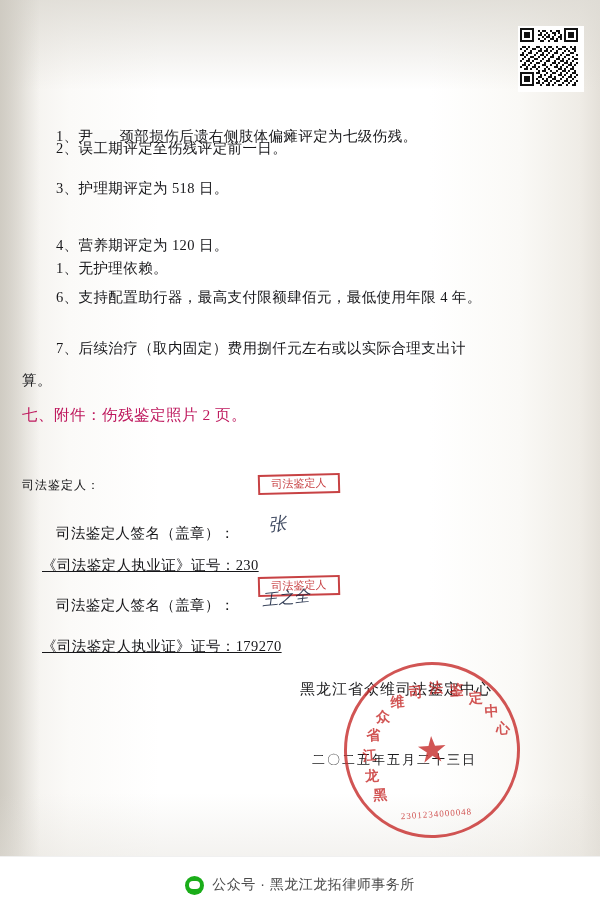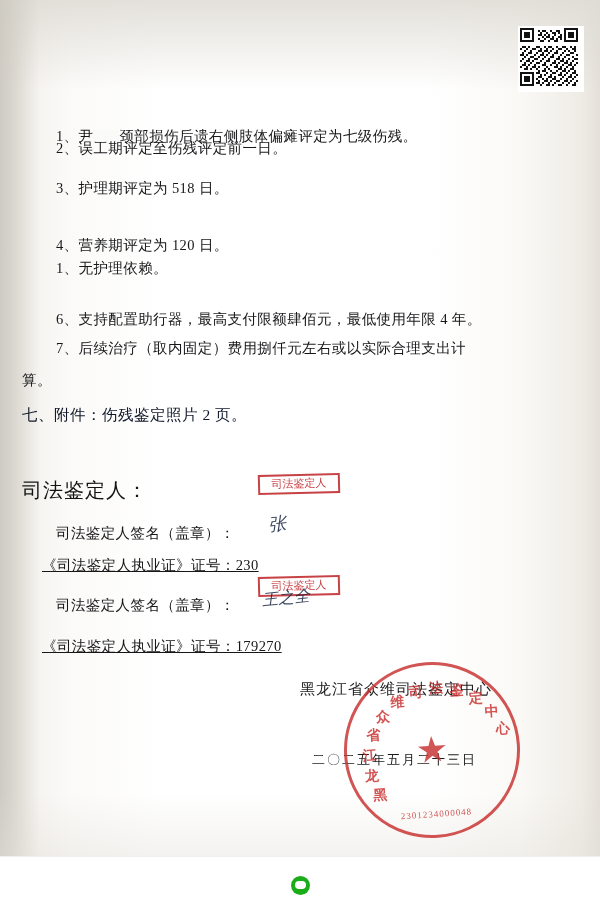--- a/index.html
+++ b/index.html
@@ -72,28 +72,28 @@
     letter-spacing: 0.4px;
     white-space: nowrap;
   }
   .item { left: 56px; }
   .hang { left: 22px; }
 
   .sec-title {
     position: absolute;
     left: 22px;
     font-size: 15.5px;
-    color: #0f172a;
+    color: #be185d;
     letter-spacing: 0.5px;
     white-space: nowrap;
   }
   .sign-head {
     position: absolute;
     left: 22px;
-    font-size: 20px;
+    font-size: 12px;
     color: #131315;
     letter-spacing: 1px;
     white-space: nowrap;
   }
   .sign-line {
     position: absolute;
     left: 56px;
     font-size: 14.5px;
     color: #17171a;
     letter-spacing: 0.4px;
@@ -453,21 +453,21 @@
     </svg>
   </div>
 
   <div class="content">
     <div class="line item" style="top:99px;margin-top:28px;"><span>1、尹</span><span class="redact"></span><span>颈部损伤后遗右侧肢体偏瘫评定为七级伤残。</span></div>
 
     <div class="line item" style="top:139px;text-align:right;">2、误工期评定至伤残评定前一日。</div>
     <div class="line item" style="top:179px;">3、护理期评定为 518 日。</div>
     <div class="line item" style="top:236px;">4、营养期评定为 120 日。</div>
     <div class="line item" style="top:259px;">1、无护理依赖。</div>
-    <div class="line item" style="top:310px;">6、支持配置助行器，最高支付限额肆佰元，最低使用年限 4 年。</div>
+    <div class="line item" style="top:288px;">6、支持配置助行器，最高支付限额肆佰元，最低使用年限 4 年。</div>
     <div class="line item" style="top:339px;">7、后续治疗（取内固定）费用捌仟元左右或以实际合理支出计</div>
     <div class="line hang" style="top:371px;">算。</div>
 
     <div class="sec-title" style="top:405px;">七、附件：伤残鉴定照片 2 页。</div>
 
     <div class="sign-head" style="top:477px;">司法鉴定人：</div>
 
     <div class="sign-line" style="top:524px;">司法鉴定人签名（盖章）：</div>
     <div class="sign-line quoted" style="top:556px;">《司法鉴定人执业证》证号：230</div>
     <div class="sign-line" style="top:596px;">司法鉴定人签名（盖章）：</div>
@@ -496,14 +496,15 @@
       <span style="transform:rotate(35deg) translate(0,-70px) rotate(-35deg)">定</span>
       <span style="transform:rotate(52deg) translate(0,-70px) rotate(-52deg)">中</span>
       <span style="transform:rotate(69deg) translate(0,-70px) rotate(-69deg)">心</span>
     </div>
     <div class="star">★</div>
     <div class="seal-bottom-num">2301234000048</div>
   </div>
 
   <div class="footer">
     <span class="mp-icon"></span>
+    <span class="footer-text">公众号 · 黑龙江龙拓律师事务所</span>
   </div>
 </div>
 
 </body></html>

